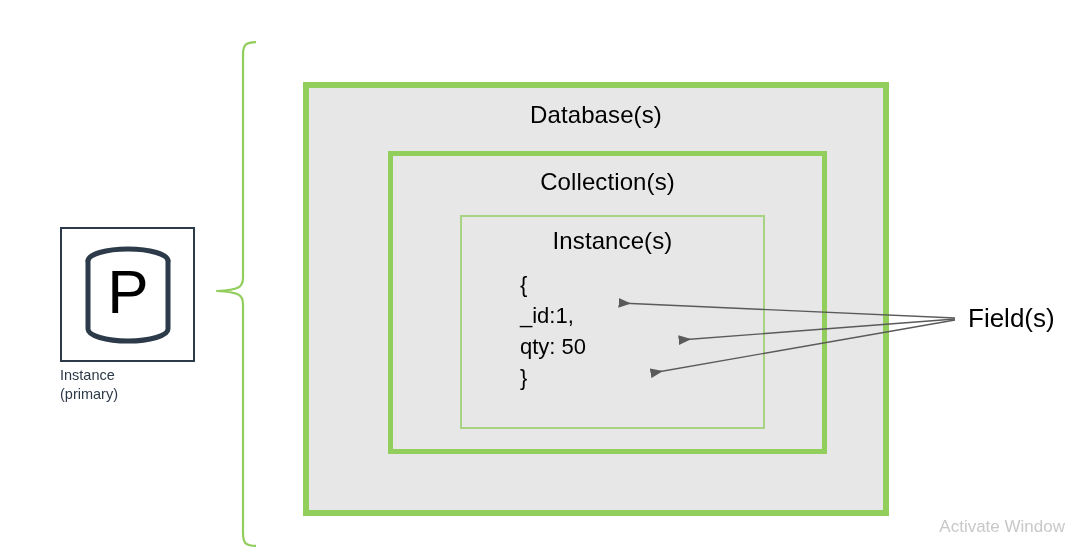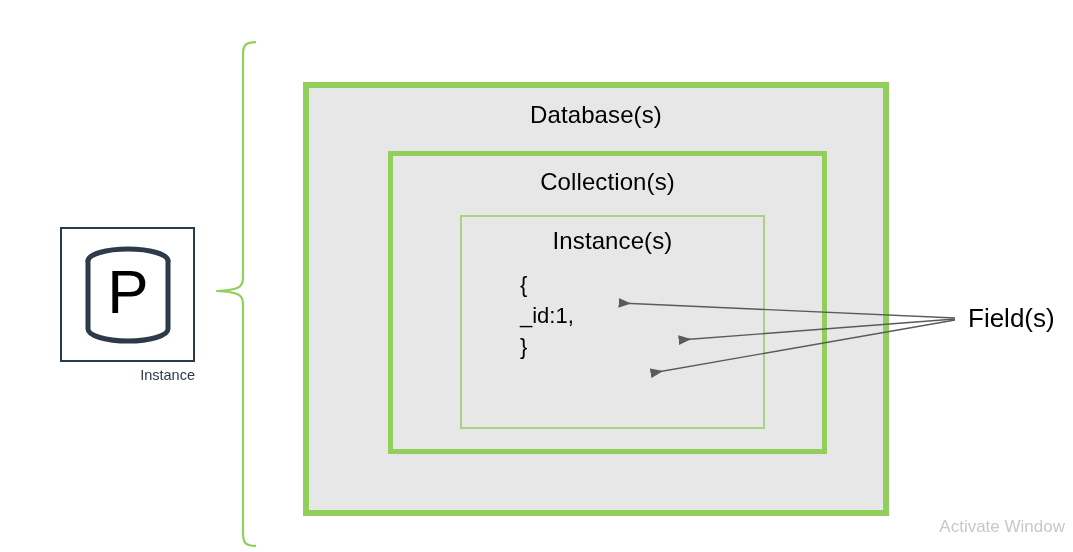--- a/index.html
+++ b/index.html
@@ -33,21 +33,21 @@
     position: absolute;
     left: 50%;
     top: 50%;
     transform: translate(-50%, -50%);
   }
   #instance-caption {
     position: absolute;
     left: 60px;
     top: 366px;
     width: 135px;
-    text-align: right;
+    text-align: left;
     color: #2c3a49;
     font-size: 14.5px;
     line-height: 19px;
   }
   #instance-caption div { white-space: nowrap; }
 
   
   #bracket-svg {
     position: absolute;
     left: 210px;
@@ -150,20 +150,21 @@
 
   <div id="instance-box">
     <svg id="instance-icon-svg" width="96" height="100" viewBox="0 0 96 100">
       <ellipse cx="48" cy="16" rx="40" ry="12" fill="#ffffff" stroke="#2c3a49" stroke-width="5"></ellipse>
       <path d="M8 16 L8 84 A40 12 0 0 0 88 84 L88 16" fill="#ffffff" stroke="#2c3a49" stroke-width="5" stroke-linecap="round"></path>
       <text x="48" y="68" text-anchor="middle" font-family="Liberation Sans, sans-serif" font-size="62" fill="#000000">P</text>
     </svg>
   </div>
   <div id="instance-caption">
     <div>Instance</div>
+    <div>(primary)</div>
   </div>
 
   <svg id="bracket-svg" viewBox="0 0 46 520">
     <path d="M 48 7
              C 36 7, 33 9, 33 20
              L 33 243
              C 33 252, 29 255, 7 256
              C 29 257, 33 260, 33 269
              L 33 498
              C 33 509, 36 511, 48 511" fill="none" stroke="#92ce5c" stroke-width="2.2" stroke-linecap="round" stroke-linejoin="round"></path>
@@ -174,20 +175,21 @@
 
     <div id="collection-box">
       <div class="box-title" id="collection-title">Collection(s)</div>
 
       <div id="document-box">
         <div class="box-title" id="document-title">Instance(s)</div>
 
         <div id="doc-json">
           <div class="brace">{</div>
           <div class="field">_id:1,</div>
+          <div class="field">qty: 50</div>
           <div class="brace">}</div>
         </div>
       </div>
     </div>
   </div>
 
   <svg id="arrows-svg" viewBox="0 0 370 95">
     <defs>
       <marker id="arrowhead" markerWidth="9" markerHeight="7" refX="8" refY="3.5" orient="auto" markerUnits="strokeWidth">
         <path d="M 9 0 L 0 3.5 L 9 7 Z" fill="#5a5a5a"></path>

